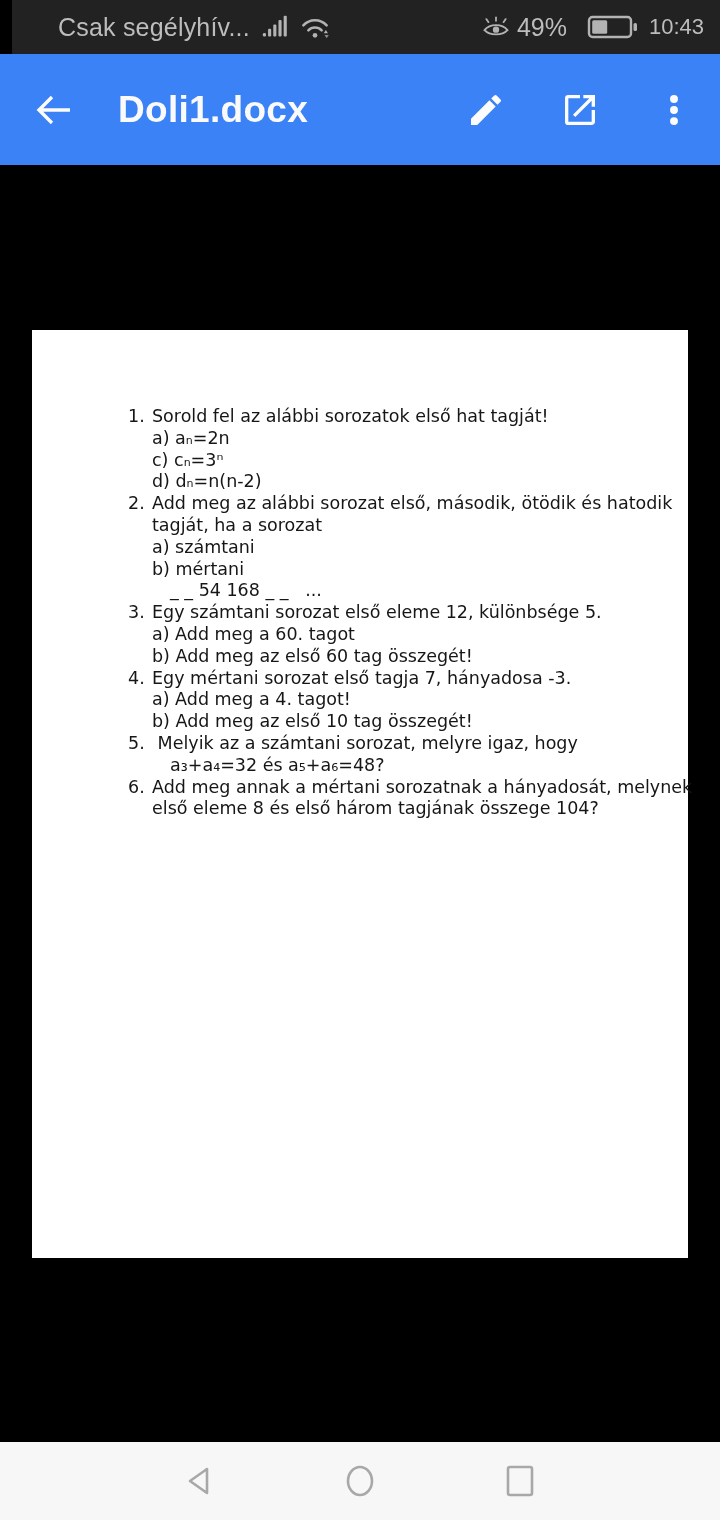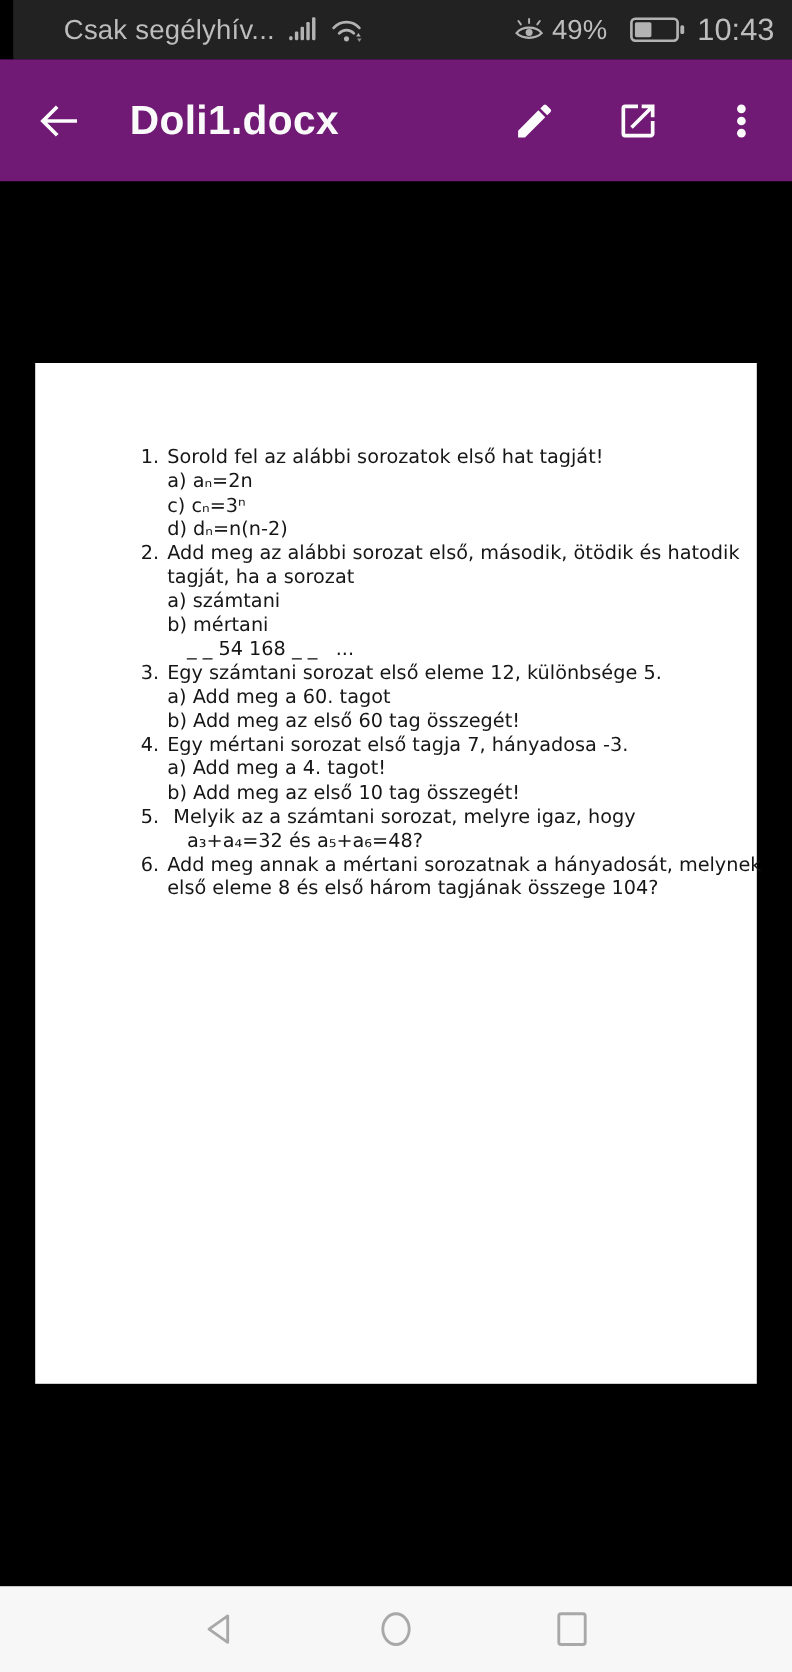--- a/index.html
+++ b/index.html
@@ -7,24 +7,24 @@
           font-family:"Liberation Sans",sans-serif;}
 
   
   .status-bar{position:absolute;left:12px;top:0;width:720px;height:54px;background:#222222;
               display:flex;align-items:center;color:#bdbdbd;}
   .sb-left{display:flex;align-items:center;margin-left:46px;}
   .sb-carrier{font-size:25px;letter-spacing:.2px;}
   .sb-ic{display:inline-flex;align-items:center;margin-left:12px;}
   .sb-right{margin-left:auto;margin-right:28px;display:flex;align-items:center;}
   .sb-pct{font-size:25px;margin:0 8px 0 6px;}
-  .sb-time{font-size:28px;margin-left:10px;}
+  .sb-time{font-size:22px;margin-left:10px;}
 
   
-  .app-bar{position:absolute;left:0;top:54px;width:720px;height:111px;background:#701a75;
+  .app-bar{position:absolute;left:0;top:54px;width:720px;height:111px;background:#3b82f6;
            display:flex;align-items:center;}
   .ab-back{margin-left:30px;width:48px;height:48px;display:flex;align-items:center;justify-content:center;}
   .ab-title{margin-left:40px;color:#fafafa;font-size:37px;font-weight:bold;letter-spacing:.3px;}
   .ab-actions{margin-left:auto;display:flex;align-items:center;margin-right:24px;}
   .ab-btn{width:44px;height:44px;display:flex;align-items:center;justify-content:center;}
   .ab-btn + .ab-btn{margin-left:50px;}
 
   
   .viewer{position:absolute;left:0;top:165px;width:720px;height:1277px;background:#000;}
   .page{position:absolute;left:32px;top:165px;width:656px;height:928px;background:#ffffff;}

